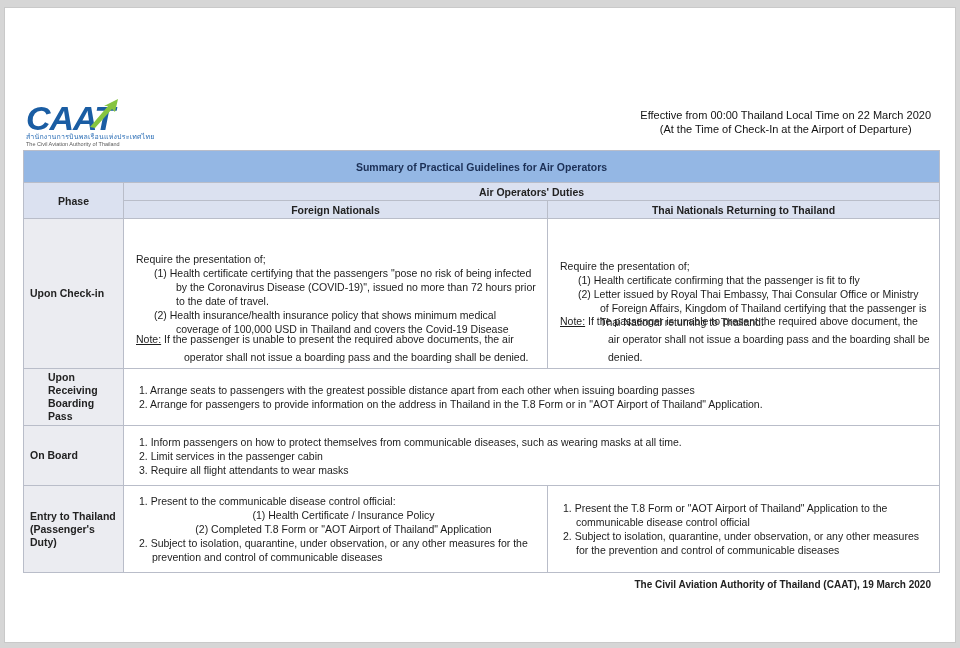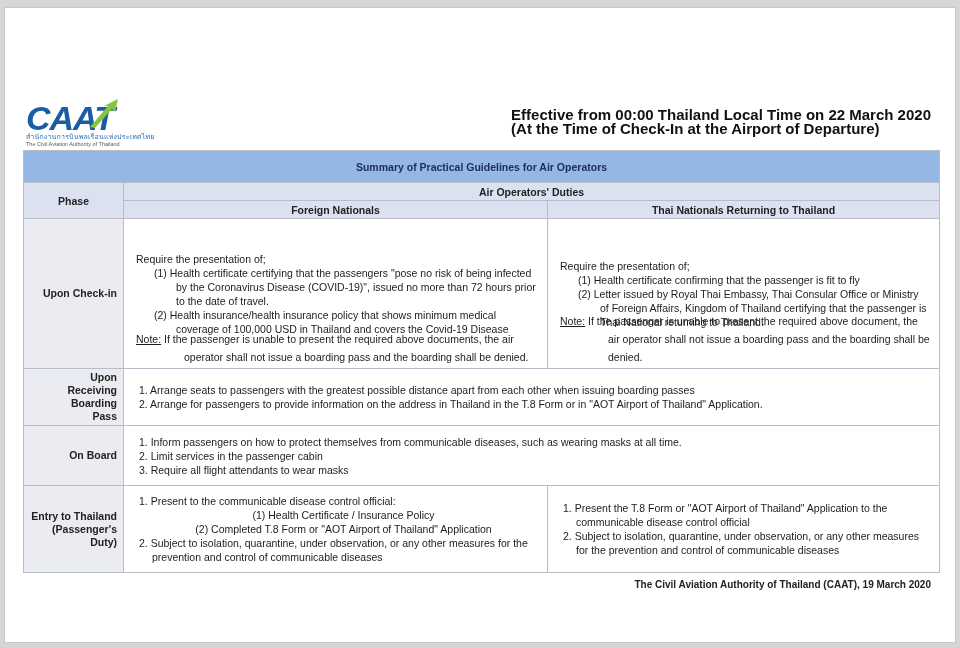--- a/index.html
+++ b/index.html
@@ -31,21 +31,21 @@
   .logo-acronym{
     font-size:34px;font-weight:bold;font-style:italic;
     color:var(--logo_blue);letter-spacing:-1px;line-height:30px;
   }
   .logo-swoosh{position:absolute;left:62px;top:-4px;}
   .logo-thai{font-size:7px;color:#2a6db5;line-height:8px;margin-top:0px;letter-spacing:0.2px;}
   .logo-eng{font-size:5.5px;color:#5a5a5a;line-height:7px;}
   
   .effective{
     position:absolute;right:24px;top:100px;
-    text-align:left;font-size:15px;font-weight:bold;
+    text-align:center;font-size:11px;font-weight:normal;
     line-height:14px;color:#111;
   }
   
   table.guidelines{
     position:absolute;left:18px;top:142px;
     width:916px;border-collapse:collapse;table-layout:fixed;
   }
   table.guidelines td{
     border:1px solid var(--border);
     font-size:10.5px;
@@ -58,21 +58,21 @@
     height:32px;
   }
   td.phase-h, td.duties-h, td.col-h{
     background:var(--subheader_bg);
     font-weight:bold;text-align:center;color:#222;
   }
   td.duties-h{height:18px;}
   td.col-h{height:18px;}
   td.phase{
     background:var(--phase_bg);
-    font-weight:bold;text-align:right;color:#222;
+    font-weight:bold;text-align:left;color:#222;
     padding:2px 6px;line-height:13px;
   }
   td.content{
     background:#fff;
     padding:8px 10px 8px 12px;
     vertical-align:top;
     line-height:14px;
   }
   td.content.rel{position:relative;}
   .intro{margin-bottom:0px;}

